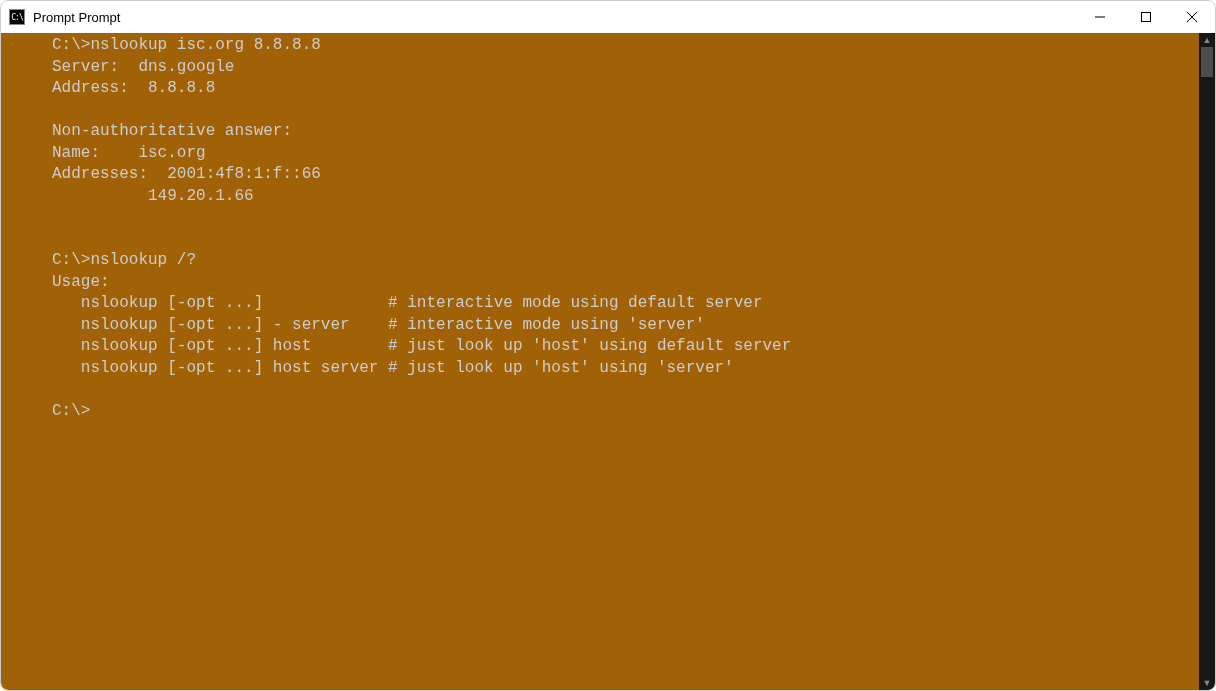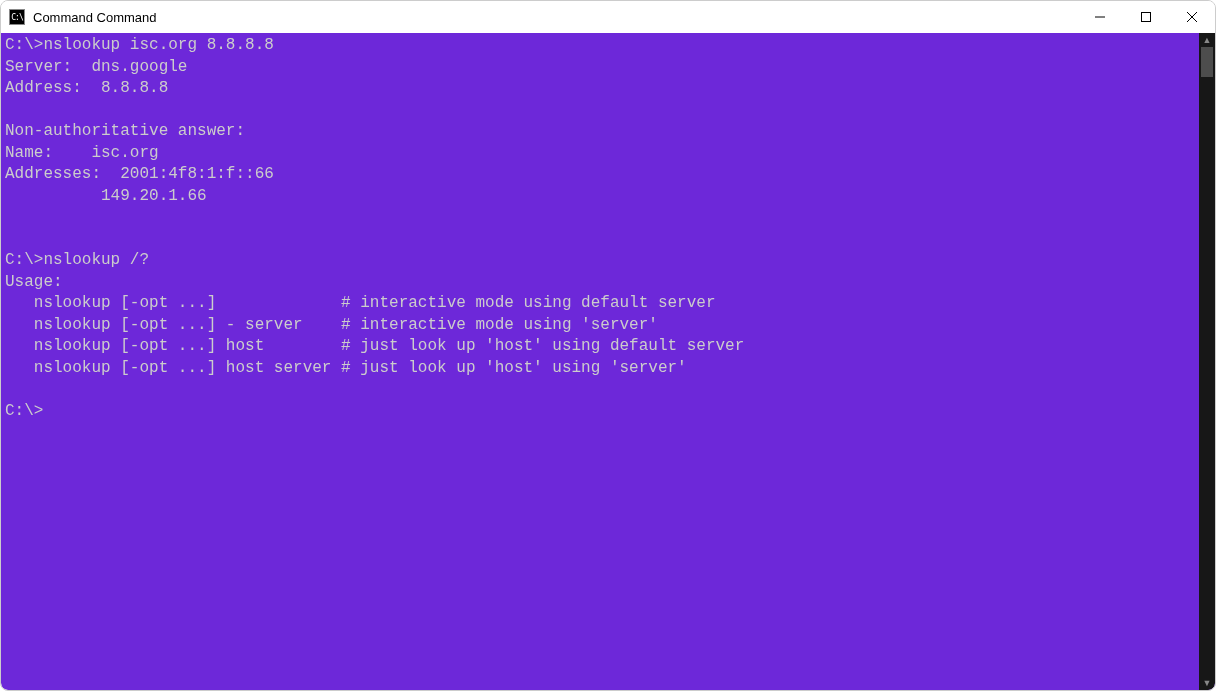--- a/index.html
+++ b/index.html
@@ -64,24 +64,25 @@
       background: transparent;
       border: none;
       color: #000;
     }
     .titlebar-btn svg {
       width: 10px;
       height: 10px;
     }
     .terminal-area {
       flex: 1;
-      background: #6d28d9;
+      background: #a16207;
       position: relative;
       overflow: hidden;
       border-radius: 0 0 7px 7px;
+      padding-left: 47px;
     }
     .terminal-content {
       font-family: Consolas, "Courier New", monospace;
       font-size: 16px;
       line-height: 21.5px;
       color: #cccccc;
       white-space: pre;
       padding: 2px 0 0 4px;
     }
     .scrollbar-track {
@@ -114,21 +115,21 @@
     }
     .scrollbar-arrow-up { top: 0; }
     .scrollbar-arrow-down { bottom: 0; }
   </style>
 </head>
 <body>
 
 <div class="window">
   <div class="titlebar">
     <div class="titlebar-icon">C:\</div>
-    <div class="titlebar-title">Command Command</div>
+    <div class="titlebar-title">Prompt Prompt</div>
     <div class="titlebar-controls">
       <button class="titlebar-btn">
         <svg viewBox="0 0 10 10">
             <line x1="0" y1="5" x2="10" y2="5" stroke="black" stroke-width="1"></line>
           </svg>
       </button>
       <button class="titlebar-btn">
         <svg viewBox="0 0 10 10">
             <rect x="0.5" y="0.5" width="9" height="9" fill="none" stroke="black" stroke-width="1"></rect>
           </svg>

